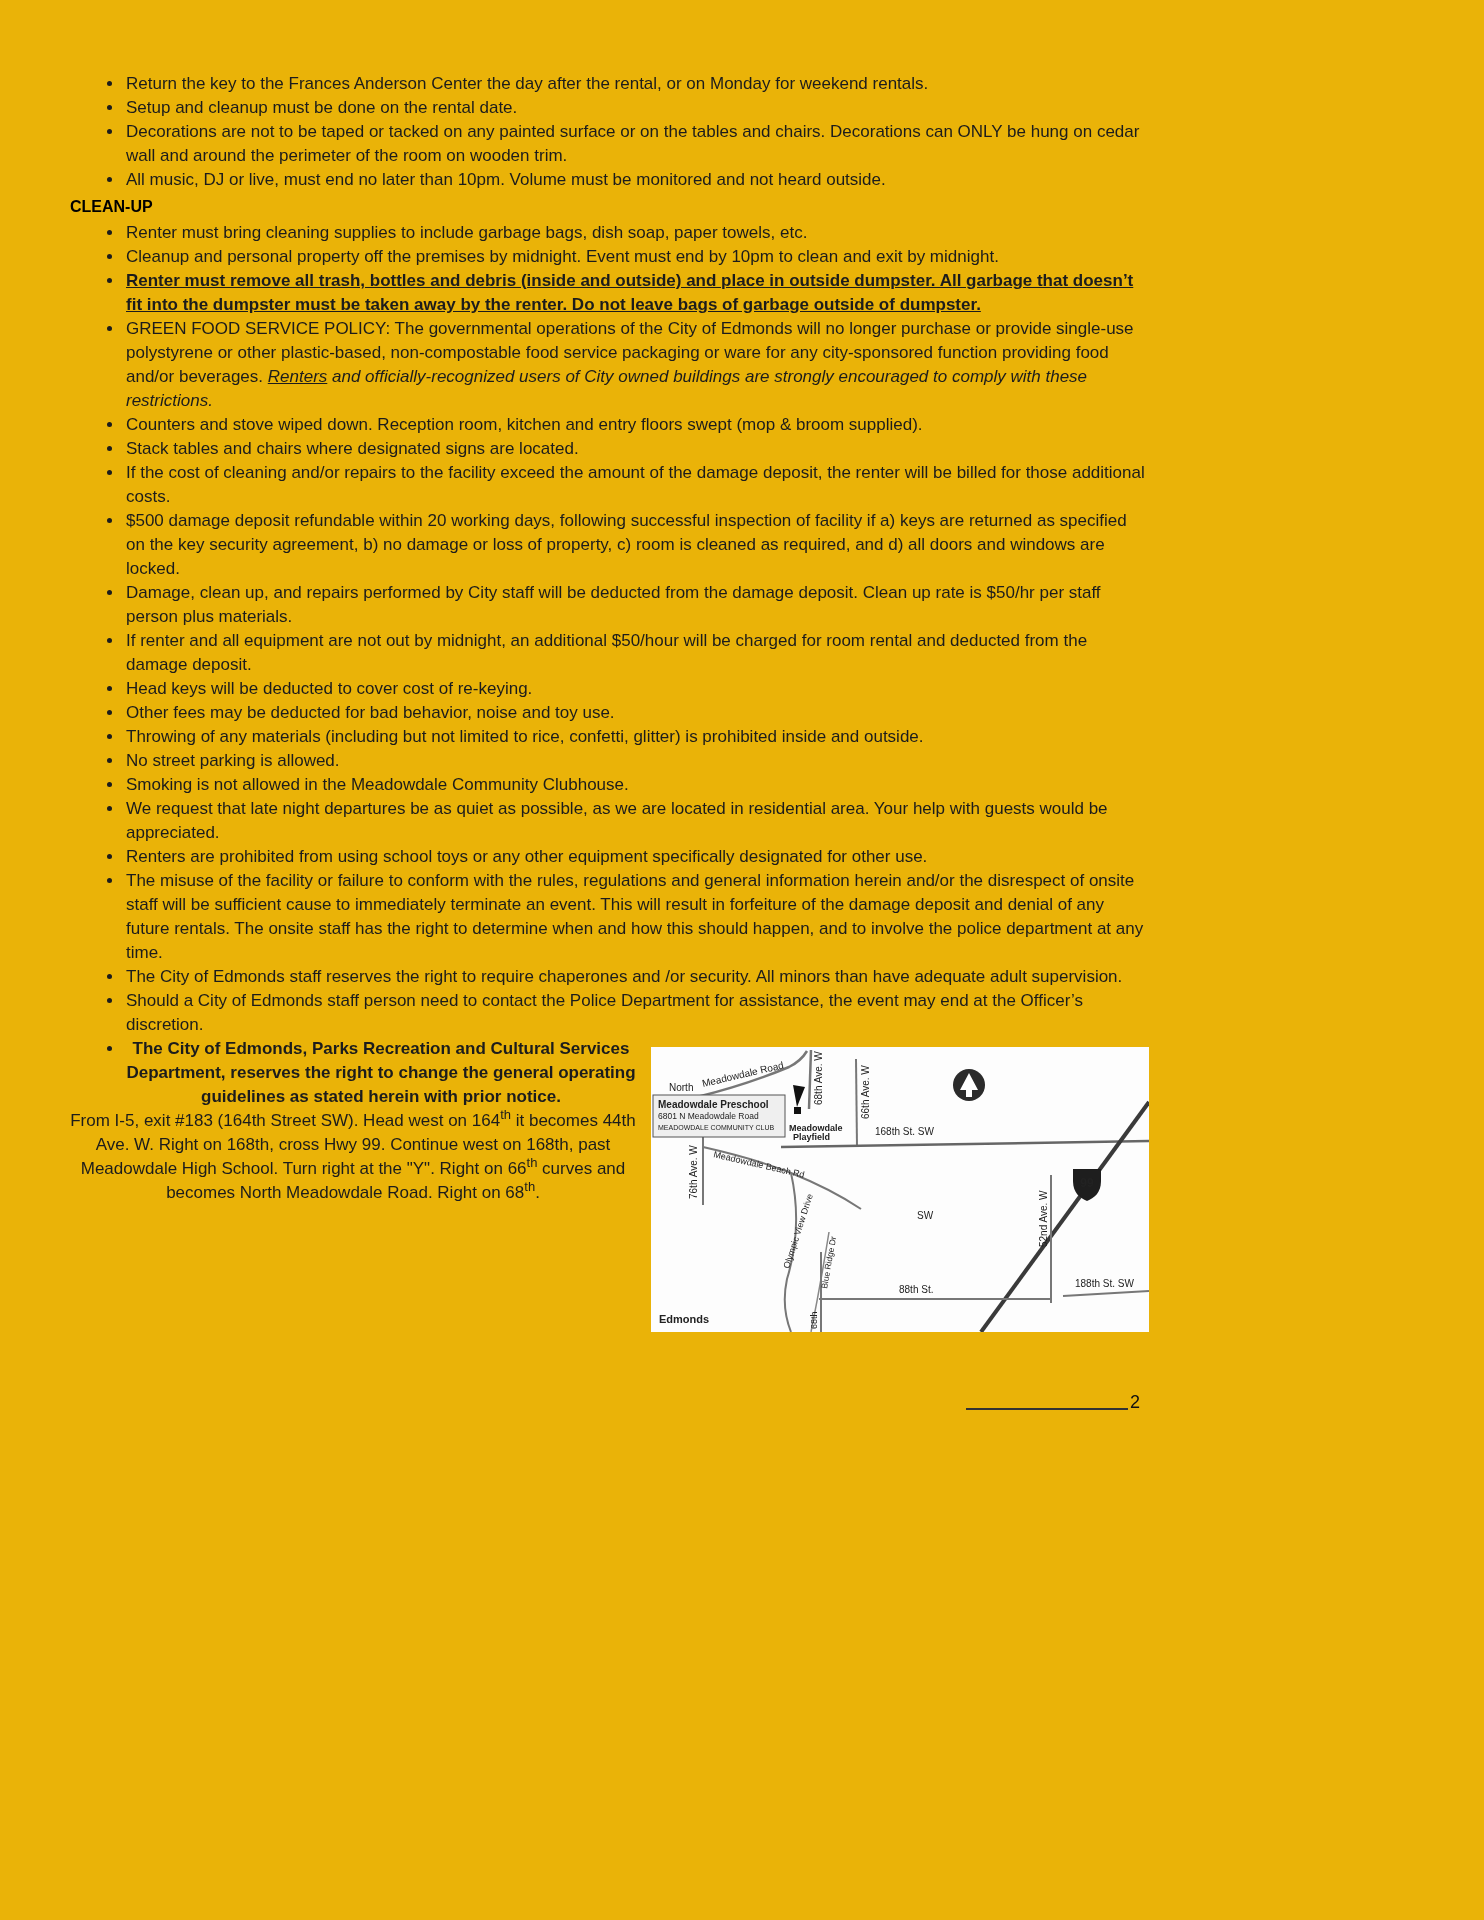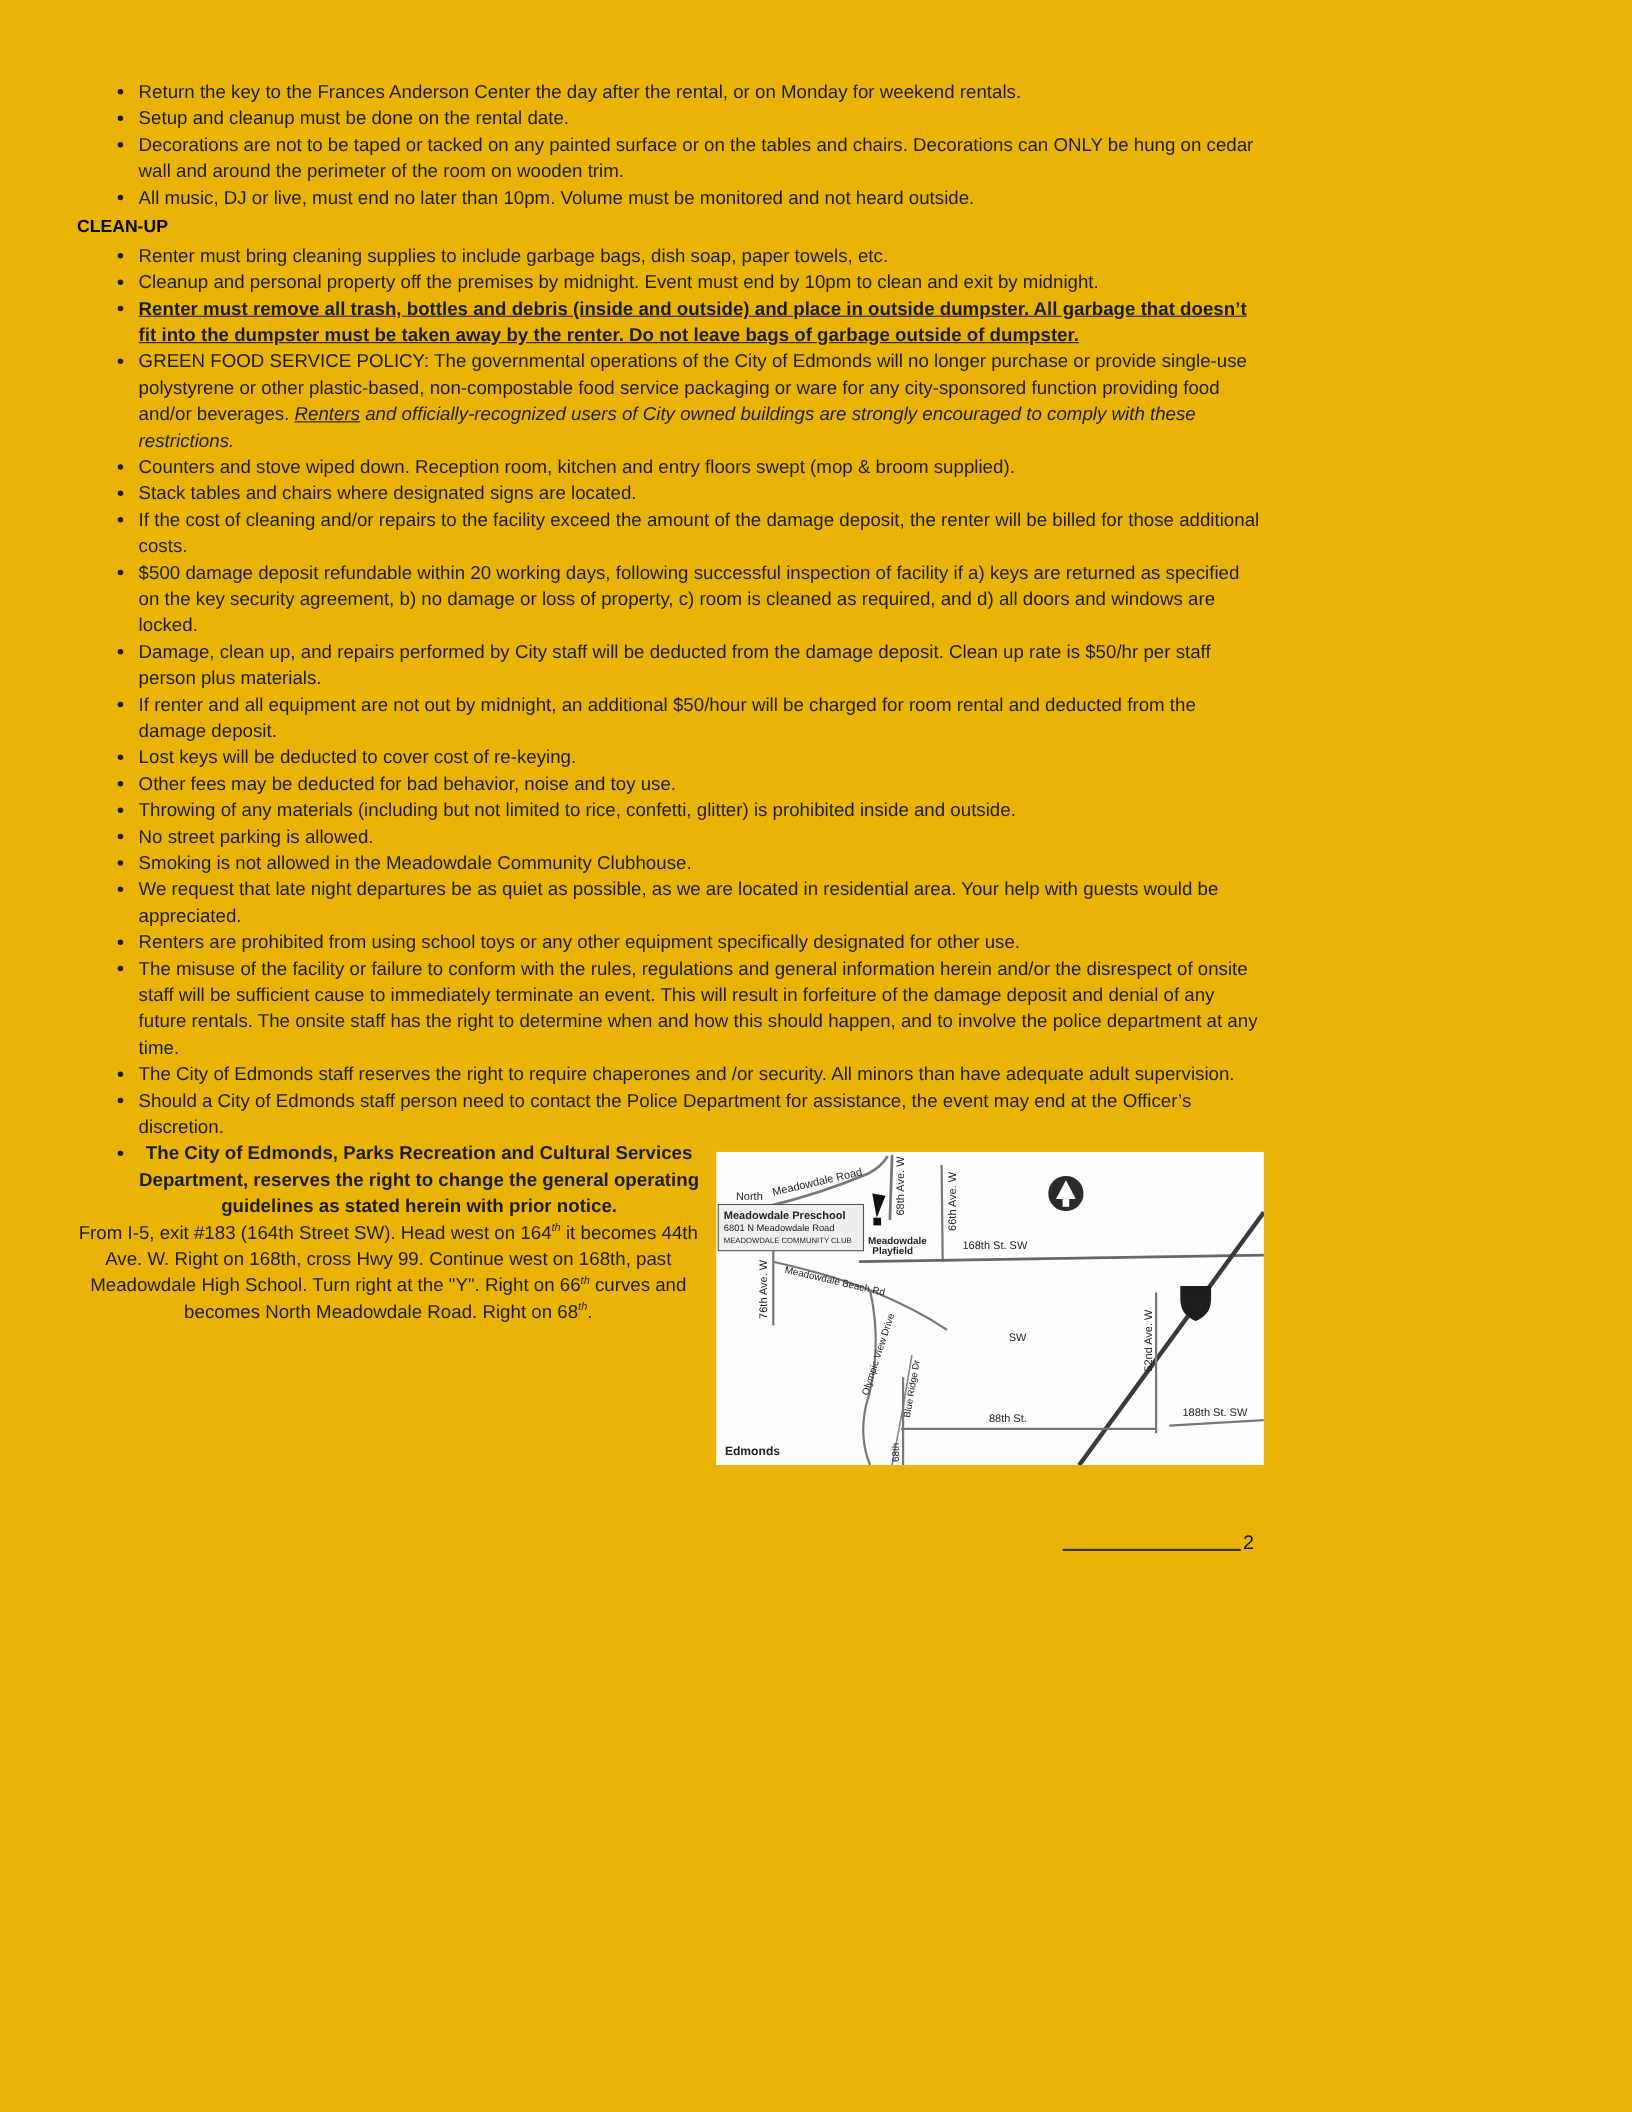--- a/index.html
+++ b/index.html
@@ -36,21 +36,21 @@
   }
   ul.bullets li { margin: 0; padding-left: 2px; }
   .bu { font-weight: 700; text-decoration: underline; }
   .ui { font-style: italic; text-decoration: underline; }
   .it { font-style: italic; }
   .bottom { position: relative; min-height: 300px; text-align: center; }
   .left-col { width: 566px; }
   .bold-item { font-weight: 700; }
   .driving-heading { margin-left: 8px; }
   p.driving-text { margin: 0; width: 566px; }
-  sup { font-size: 10px; line-height: 0; font-style: italic; }
+  sup { font-size: 13px; line-height: 0; }
   .map-wrap {
     position: absolute;
     left: 580px;
     top: 10px;
     width: 500px;
     height: 287px;
   }
   .footer-line {
     position: absolute;
     left: 966px;
@@ -90,21 +90,21 @@
       <li><span>GREEN FOOD SERVICE POLICY:  The governmental operations of the City of Edmonds will no longer purchase or provide single-use polystyrene or other plastic-based, non-compostable food service packaging or ware for any city-sponsored function providing food and/or beverages. </span><span class="ui">Renters</span><span class="it"> and officially-recognized users of City owned buildings are strongly encouraged to comply with these restrictions.</span></li>
       <li>Counters and stove wiped down.  Reception room, kitchen and entry floors swept (mop &amp; broom supplied).</li>
       <li>Stack tables and chairs where designated signs are located.</li>
     </ul>
 
     <ul class="bullets">
       <li>If the cost of cleaning and/or repairs to the facility exceed the amount of the damage deposit, the renter will be billed for those additional costs.</li>
       <li>$500 damage deposit refundable within 20 working days, following successful inspection of facility if a) keys are returned as specified on the key security agreement, b) no damage or loss of property, c) room is cleaned as required, and d) all doors and windows are locked.</li>
       <li>Damage, clean up, and repairs performed by City staff will be deducted from the damage deposit.  Clean up rate is $50/hr per staff person plus materials.</li>
       <li>If renter and all equipment are not out by midnight, an additional $50/hour will be charged for room rental and deducted from the damage deposit.</li>
-      <li>Lost keys will be deducted to cover cost of re-keying.</li>
+      <li>Head keys will be deducted to cover cost of re-keying.</li>
       <li>Other fees may be deducted for bad behavior, noise and toy use.</li>
     </ul>
 
     <ul class="bullets">
       <li>Throwing of any materials (including but not limited to rice, confetti, glitter) is prohibited inside and outside.</li>
       <li>No street parking is allowed.</li>
       <li>Smoking is not allowed in the Meadowdale Community Clubhouse.</li>
       <li>We request that late night departures be as quiet as possible, as we are located in residential area.  Your help with guests would be appreciated.</li>
       <li>Renters are prohibited from using school toys or any other equipment specifically designated for other use.</li>
       <li>The misuse of the facility or failure to conform with the rules, regulations and general information herein and/or the disrespect of onsite staff will be sufficient cause to immediately terminate an event.  This will result in forfeiture of the damage deposit and denial of any future rentals.  The onsite staff has the right to determine when and how this should happen, and to involve the police department at any time.</li>

